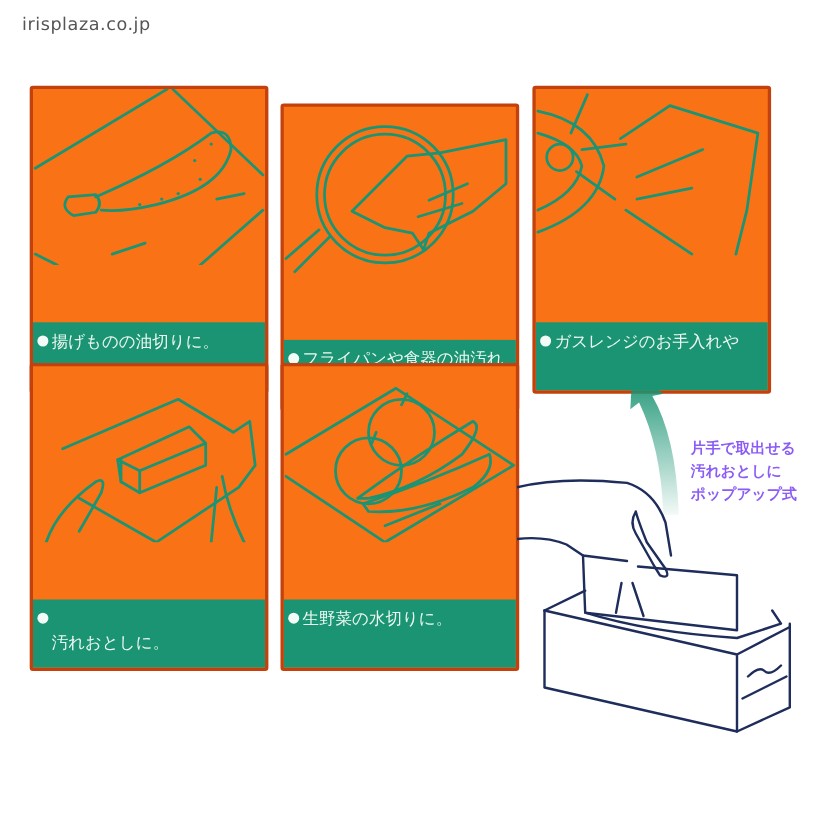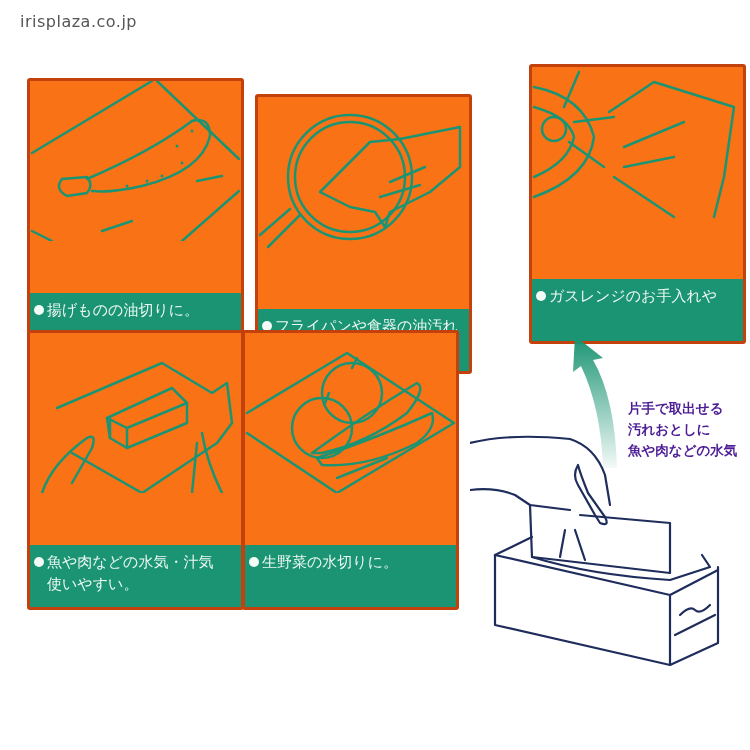--- a/index.html
+++ b/index.html
@@ -8,21 +8,21 @@
   .watermark { position:absolute; left:20px; top:12px; font-size:16px; color:#555; letter-spacing:0.5px;
                font-family:"DejaVu Sans", sans-serif; }
   .panel { position:absolute; width:217px; height:280px; border:3px solid #c2410c; border-radius:3px;
            box-sizing:border-box; background:#f97316; overflow:hidden; }
   .panel .art { position:absolute; left:0; top:0; width:100%; height:160px; }
   .panel .caption { position:absolute; left:0; right:0; bottom:0; height:62px; background:#1a9473;
                     color:#eef8f3; font-size:15px; line-height:22px; padding:6px 4px 0 4px; box-sizing:border-box; }
   .caption .dot { display:inline-block; width:10px; height:10px; border-radius:50%; background:#f3fbf7;
                   margin-right:3px; vertical-align:0px; }
   .caption .line2 { display:block; padding-left:13px; }
-  .side-text { position:absolute; left:628px; top:398px; color:#4c1d95; font-weight:bold; font-size:13.5px;
+  .side-text { position:absolute; left:628px; top:398px; color:#8b5cf6; font-weight:bold; font-size:13.5px;
                line-height:21px; }
   svg { display:block; }
 </style>
 </head>
 <body>
 
 <div class="watermark">irisplaza.co.jp</div>
 
 <div class="panel" style="left:27px; top:78px;">
   <svg class="art" viewBox="0 0 207 160">
@@ -54,21 +54,21 @@
       <path d="M40 118 L8 150 M30 112 L0 138"></path>
       <path d="M110 45 L140 42 L200 30 L200 70 L170 95 L130 115 L125 130 L115 115 L90 110 L60 95 Z"></path>
       <path d="M130 85 L165 70 M120 100 L160 88"></path>
     </g>
   </svg>
   <div class="caption">
     <span class="dot"></span><span>フライパンや食器の油汚れに。</span>
   </div>
 </div>
 
-<div class="panel" style="left:484px; top:64px;margin-left:45px;">
+<div class="panel" style="left:484px; top:78px;">
   <svg class="art" viewBox="0 0 207 160">
     <g fill="none" stroke="#1a9473" stroke-width="2.5" stroke-linecap="round" stroke-linejoin="round">
       <path d="M0 20 Q50 30 60 70 Q55 110 0 130"></path>
       <path d="M0 40 Q35 50 40 70 Q35 95 0 110"></path>
       <circle cx="20" cy="62" r="12"></circle>
       <path d="M30 40 L45 5 M40 55 L80 50 M35 75 L70 100"></path>
       <path d="M75 45 L120 15 L200 40 L190 110 L180 150 M80 110 L140 150"></path>
       <path d="M90 80 L150 55 M90 100 L140 90"></path>
     </g>
   </svg>
@@ -81,26 +81,26 @@
   <svg class="art" viewBox="0 0 207 160">
     <g fill="none" stroke="#1a9473" stroke-width="2.5" stroke-linecap="round" stroke-linejoin="round">
       <path d="M25 75 L130 30 L180 60 L195 50 L200 90 L185 110 L110 160 L40 120"></path>
       <path d="M75 85 L140 55 L155 70 L155 90 L95 115 L78 105 Z"></path>
       <path d="M78 85 L78 105 M75 85 L95 95 L95 115 M95 95 L155 70"></path>
       <path d="M10 160 Q20 130 55 105 Q65 100 60 115 L40 150"></path>
       <path d="M170 100 Q175 130 190 160 M165 110 L160 160"></path>
     </g>
   </svg>
   <div class="caption">
-    <span class="dot"></span><span>魚や肉などの水気・汁気</span>
-    <span class="line2">使いやすい。</span>
+    <span class="dot"></span>
+    <span class="line2">汚れおとしに。</span>
   </div>
 </div>
 
-<div class="panel" style="left:242px; top:330px;padding-left:36px;">
+<div class="panel" style="left:255px; top:330px;padding-left:36px;">
   <svg class="art" viewBox="0 0 207 160">
     <g fill="none" stroke="#1a9473" stroke-width="2.5" stroke-linecap="round" stroke-linejoin="round">
       <path d="M0 80 L100 20 L207 90 L90 160 L0 100"></path>
       <circle cx="105" cy="60" r="30"></circle>
       <circle cx="75" cy="95" r="30"></circle>
       <path d="M65 120 Q120 80 170 50 Q180 55 160 80 Q120 110 75 120 Z"></path>
       <path d="M70 125 Q130 105 185 80 Q190 95 170 110 Q120 135 75 132 Z"></path>
       <path d="M105 35 L110 25 M78 70 L82 60 M90 145 L140 125"></path>
     </g>
   </svg>
@@ -115,21 +115,21 @@
       <stop offset="0" stop-color="#1a9473"></stop>
       <stop offset="1" stop-color="#1a9473" stop-opacity="0.05"></stop>
     </linearGradient>
   </defs>
   <path d="M10 8 L38 30 L28 32 Q50 70 52 140 L38 140 Q36 80 16 38 L8 44 Z" fill="url(#arrowGrad)"></path>
 </svg>
 
 <div class="side-text">
   <div>片手で取出せる</div>
   <div>汚れおとしに</div>
-  <div>魚や肉などの水気</div>
+  <div>ポップアップ式</div>
 </div>
 
 <svg style="position:absolute; left:470px; top:435px;" width="250" height="240" viewBox="0 0 250 240">
   <g fill="none" stroke="#1f2d5c" stroke-width="2.2" stroke-linecap="round" stroke-linejoin="round">
     <path d="M0 8 Q40 -2 100 4 Q125 12 135 40 L140 70"></path>
     <path d="M0 55 Q25 52 45 60 L60 70 L100 75"></path>
     <path d="M108 30 Q102 40 108 50 L125 80 L130 88 Q140 92 135 82 L118 58 Q110 38 108 30"></path>
     <path d="M60 70 L62 122 L200 138 L200 88 L110 80"></path>
     <path d="M95 95 L90 122 M105 95 L115 125"></path>
     <path d="M25 120 L62 102 M62 122 Q120 140 200 145 L240 132 L232 120"></path>

